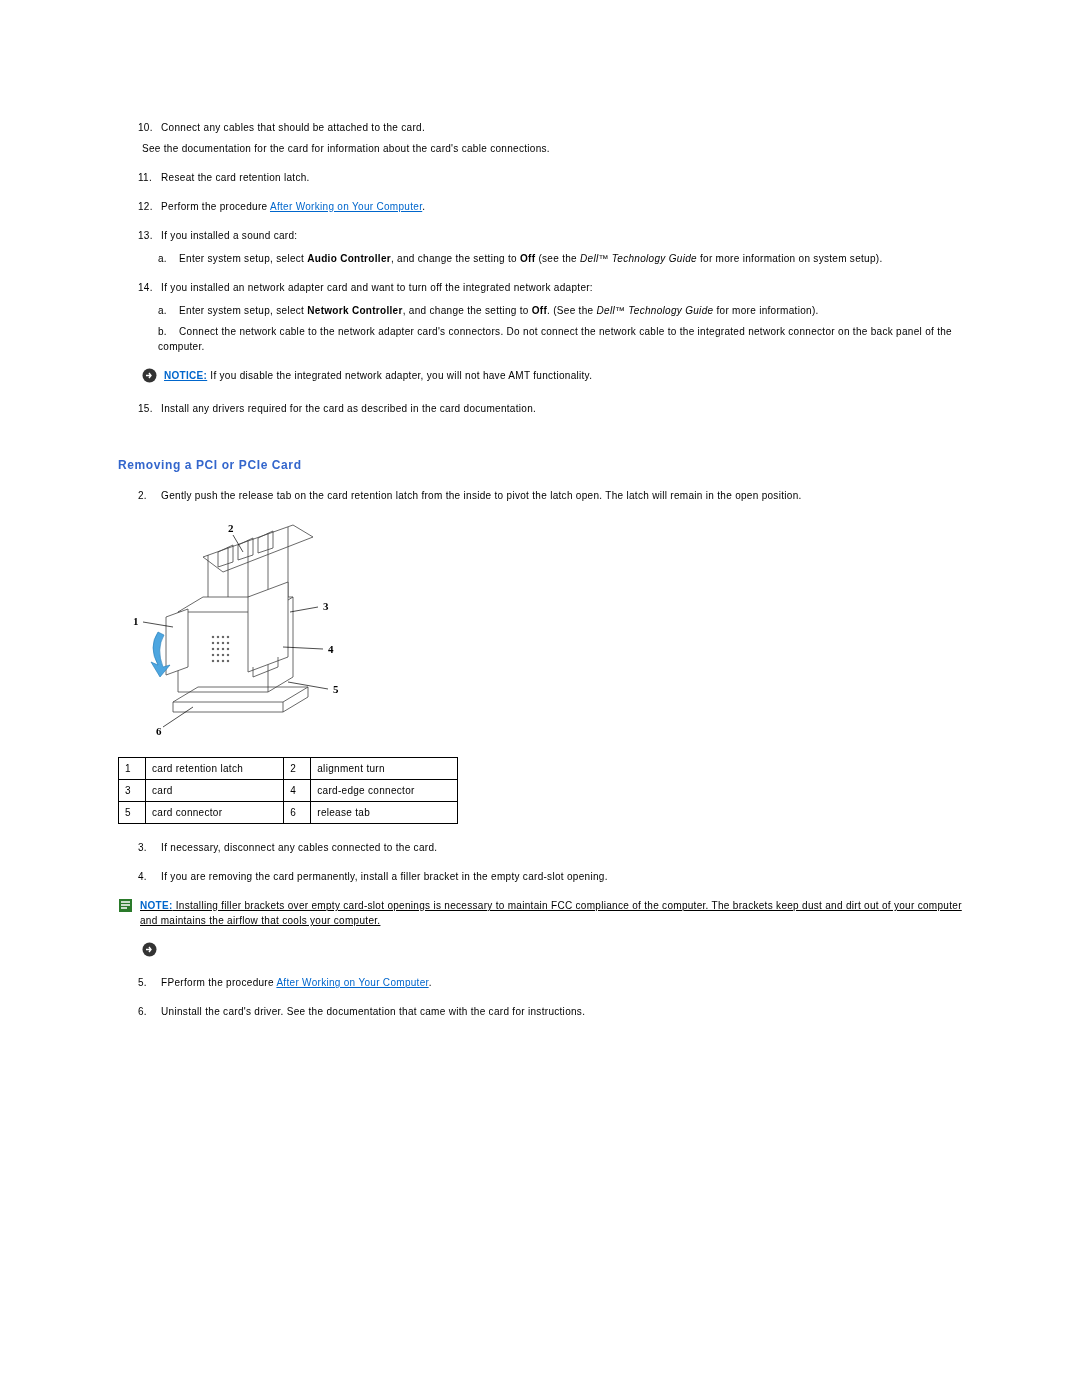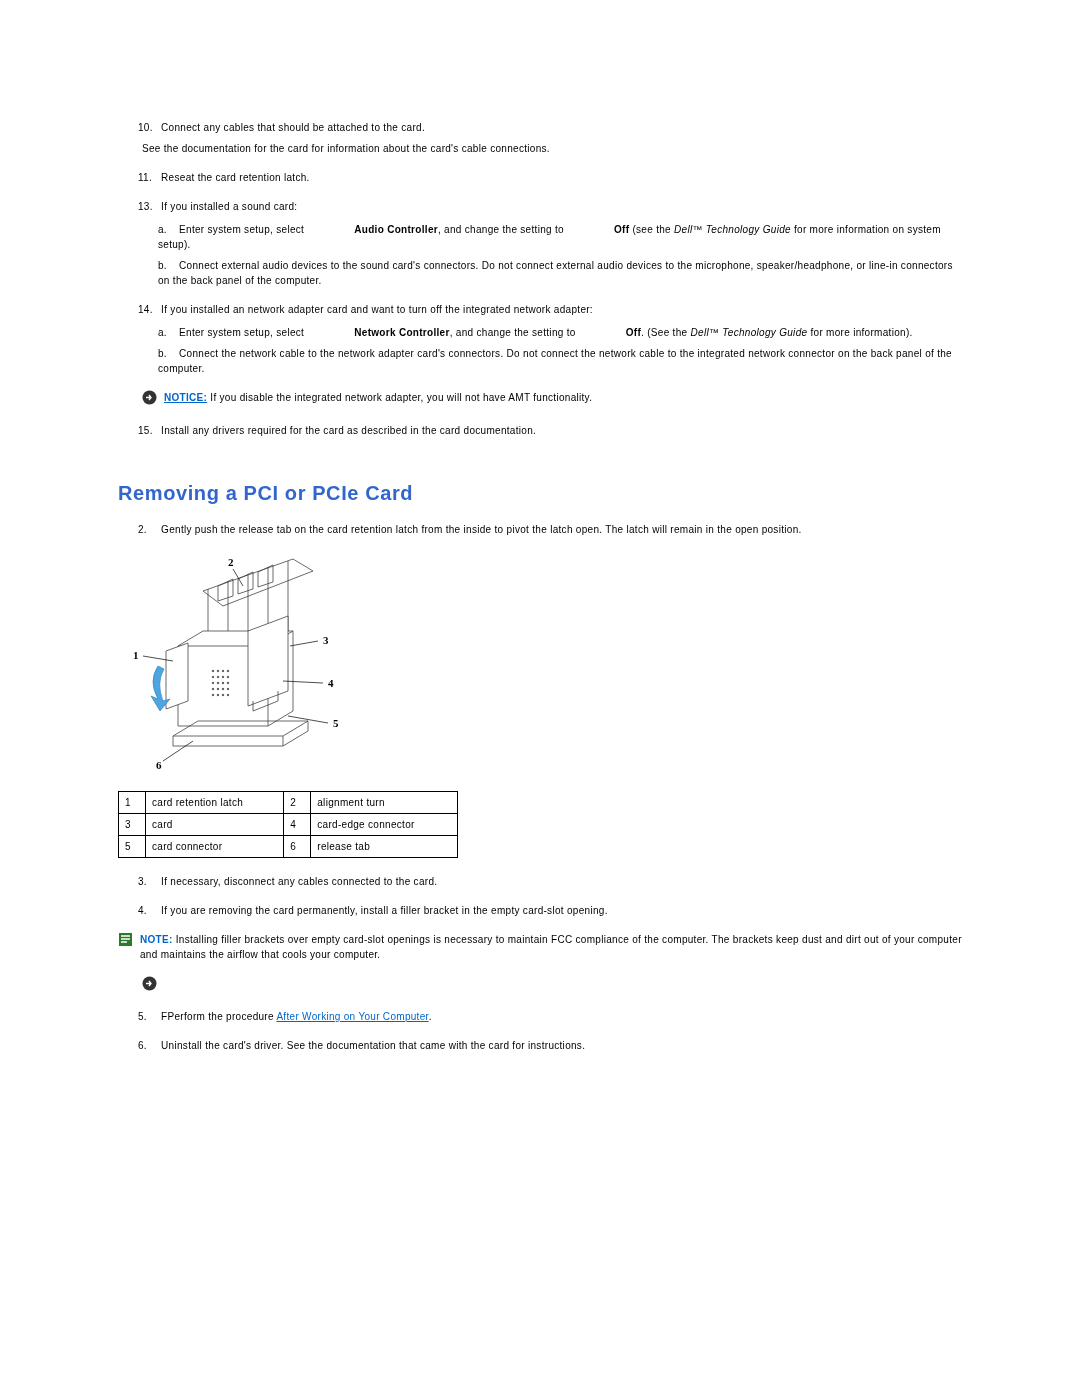--- a/index.html
+++ b/index.html
@@ -21,66 +21,66 @@
   ol.alpha > li .anum { display: inline-block; min-width: 18px; }
   a.link { color: #0066cc; text-decoration: underline; }
   .notice-row { display: flex; align-items: flex-start; margin: 14px 0 14px 24px; }
   .notice-row .icon { flex: 0 0 16px; margin-right: 6px; }
   .notice-row .txt { flex: 1; }
   .notice-label { font-weight: bold; color: #0066cc; text-decoration: underline; }
   .note-label { font-weight: bold; color: #0066cc; }
   .italic { font-style: italic; }
   h2.section {
     color: #3366cc;
-    font-size: 20px;
+    font-size: 12px;
     font-weight: bold;
     margin: 40px 0 14px 0;
     letter-spacing: 0.6px;
   }
   .diagram {
     margin: 12px 0 10px 0;
   }
   .diagram svg { display: block; }
   table.legend {
     border-collapse: collapse;
     margin: 0 0 16px 0;
     width: 340px;
   }
   table.legend td {
     border: 1px solid #000;
     padding: 3px 6px;
     font-size: 10px;
   }
   table.legend td.n { width: 14px; }
-  .bold { font-weight: bold; margin-left: 47px; }
+  .bold { font-weight: bold; }
 </style>
 </head>
 <body>
 
 <ol class="main">
   <li>
     <span class="num">10.</span>
     <span>Connect any cables that should be attached to the card.</span>
     <div class="sub">See the documentation for the card for information about the card's cable connections.</div>
   </li>
   <li>
     <span class="num">11.</span>
     <span>Reseat the card retention latch.</span>
+  </li>
+  <li>
+    <span class="num">12.</span>
+    <span>Perform the procedure </span><a href="#" class="link">After Working on Your Computer</a><span>.</span>
   </li>
   <li>
     <span class="num">13.</span>
     <span>If you installed a sound card:</span>
     <ol class="alpha">
       <li>
         <span class="anum">a.</span>
         <span>Enter system setup, select </span><span class="bold">Audio Controller</span><span>, and change the setting to </span><span class="bold">Off</span><span> (see the </span><span class="italic">Dell™ Technology Guide</span><span> for more information on system setup).</span>
-      </li>
-      <li>
-        <span class="anum">b.</span>
-        <span>Connect external audio devices to the sound card's connectors. Do not connect external audio devices to the microphone, speaker/headphone, or line-in connectors on the back panel of the computer.</span>
       </li>
     </ol>
   </li>
   <li>
     <span class="num">14.</span>
     <span>If you installed an network adapter card and want to turn off the integrated network adapter:</span>
     <ol class="alpha">
       <li>
         <span class="anum">a.</span>
         <span>Enter system setup, select </span><span class="bold">Network Controller</span><span>, and change the setting to </span><span class="bold">Off</span><span>. (See the </span><span class="italic">Dell™ Technology Guide</span><span> for more information).</span>
@@ -213,21 +213,21 @@
   </table>
 
 <ol class="main">
   <li>
     <span class="num">3.</span>
     <span>If necessary, disconnect any cables connected to the card.</span>
   </li>
   <li>
     <span class="num">4.</span>
     <span>If you are removing the card permanently, install a filler bracket in the empty card-slot opening.</span>
-    <div class="notice-row" style="margin-left:0;">
+    <div class="notice-row" style="margin-left:0;text-decoration:underline;">
       <span class="icon">
         <svg width="15" height="15" viewBox="0 0 15 15">
             <rect x="1" y="1" width="13" height="13" fill="#2a7a2a"></rect>
             <path d="M3 4 L12 4 M3 7 L12 7 M3 10 L9 10" stroke="#fff" stroke-width="1.3"></path>
           </svg>
       </span>
       <span class="txt">
         <span class="note-label">NOTE:</span><span> Installing filler brackets over empty card-slot openings is necessary to maintain FCC compliance of the computer. The brackets keep dust and dirt out of your computer and maintains the airflow that cools your computer.</span>
       </span>
     </div>

